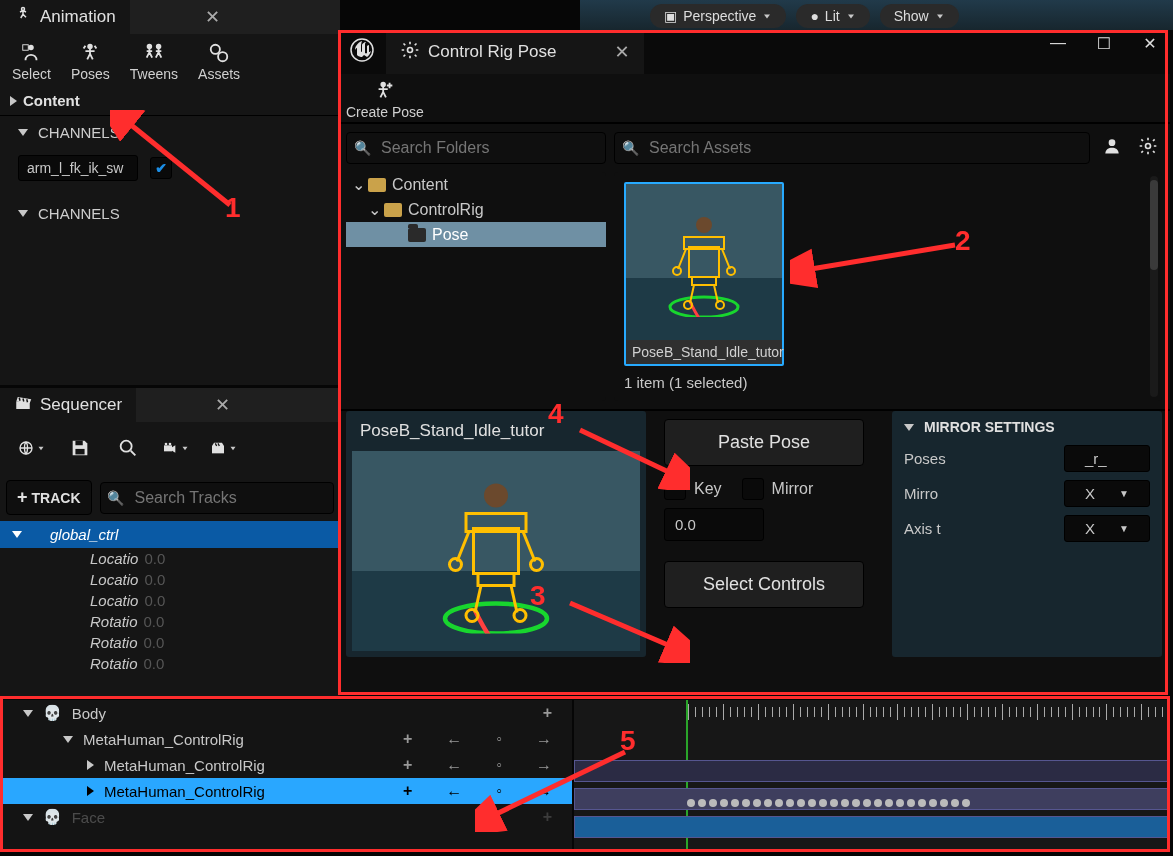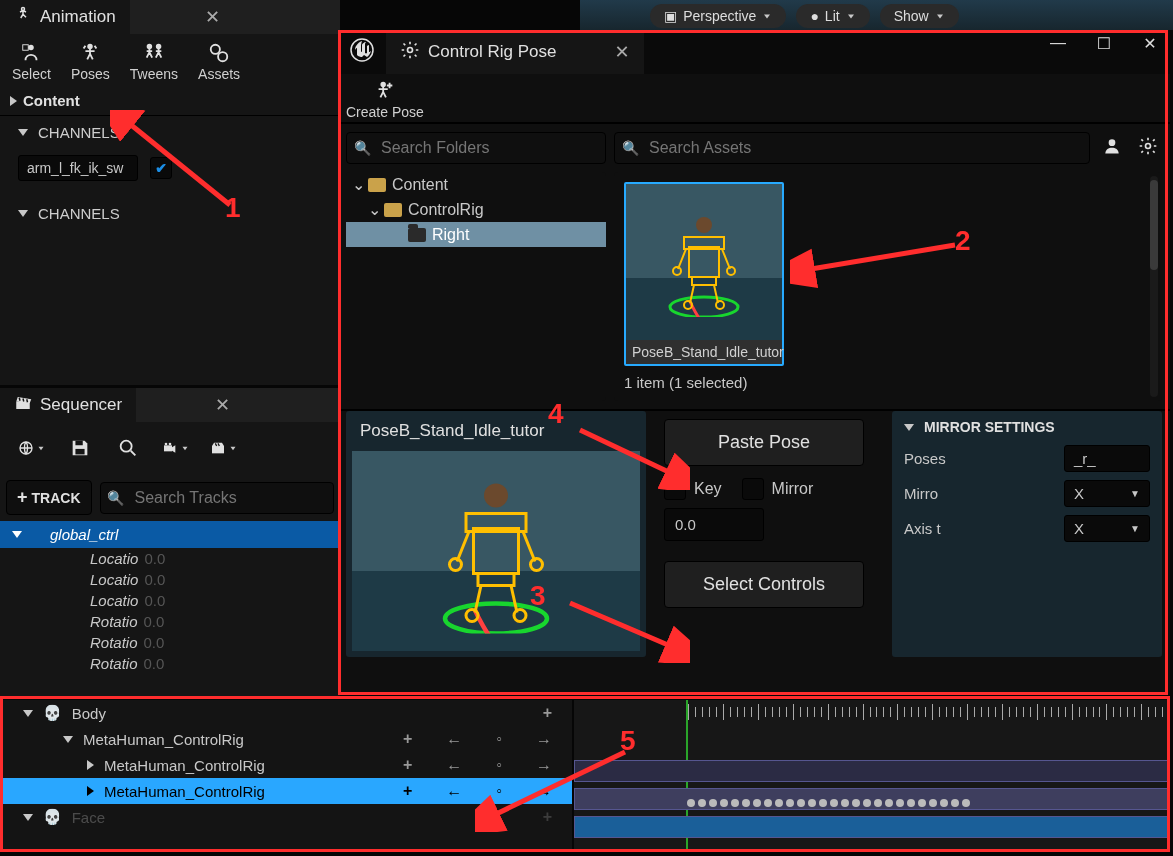--- a/index.html
+++ b/index.html
@@ -64,21 +64,21 @@
   .status-line{margin-top:8px;font-size:15px;color:#c8c8c8;}
   .crp-lower{display:flex;gap:10px;padding:0 8px 8px;}
   .pose-preview{background:#17262e;border-radius:3px;padding:6px;width:300px;}
   .pose-preview .big-thumb{width:100%;height:200px;background:linear-gradient(#385763 0 60%, #1e3a46 60% 100%);display:flex;align-items:center;justify-content:center;}
   .pose-actions{flex:1;padding:8px 8px;}
   .big-btn{background:#1f1f1f;border:1px solid #000;border-radius:4px;color:#e0e0e0;font-size:18px;padding:12px 8px;width:200px;text-align:center;cursor:pointer;margin-bottom:12px;}
   .inline-row{display:flex;align-items:center;gap:8px;margin:8px 0;}
   .mirror-box{background:#17262e;border-radius:3px;padding:8px 12px;width:270px;}
   .mirror-head{display:flex;align-items:center;gap:10px;font-weight:bold;font-size:14px;color:#e0e0e0;margin-bottom:10px;}
   .mirror-row{display:flex;align-items:center;justify-content:space-between;margin:8px 0;font-size:15px;}
-  .mirror-row .field{background:#0a0a0a;border:1px solid #000;border-radius:3px;padding:4px 9px;width:86px;color:#c8c8c8;display:flex;align-items:center;justify-content:space-between;}
+  .mirror-row .field{background:#0a0a0a;border:1px solid #000;border-radius:3px;padding:4px 20px;width:86px;color:#c8c8c8;display:flex;align-items:center;justify-content:space-between;}
   .mirror-row .field .dd{font-size:10px;}
   .rig-figure{position:relative;width:80px;height:110px;}
   .vp-btn{background:#2a2a2a;border-radius:14px;padding:4px 14px;display:flex;align-items:center;gap:6px;color:#ddd;font-size:14px;}
   .kf-dot{width:8px;height:8px;background:#bbb;border-radius:50%;display:inline-block;margin-right:3px;}
   .divider{height:2px;background:#000;width:100%;}
 </style>
 </head>
 <body>
 
 <div class="panel" style="left:580px;top:0;width:593px;height:30px;background:linear-gradient(#213a4a,#17262e);overflow:hidden;">
@@ -325,21 +325,21 @@
           <span>Content</span>
         </div>
       <div class="tree-item" style="padding-left:22px;">
           <span class="tog">⌄</span>
           <span class="folder-ico"></span>
           <span>ControlRig</span>
         </div>
       <div class="tree-item sel" style="padding-left:46px;">
           <span class="tog" style="visibility:hidden;">⌄</span>
           <span class="folder-ico closed"></span>
-          <span>Right</span>
+          <span>Pose</span>
         </div>
     </div>
     <div class="asset-area">
       <div class="asset-card">
         <div class="asset-thumb">
           <div class="rig-figure">
             <svg width="80" height="110" viewBox="0 0 80 110">
                 <ellipse cx="40" cy="100" rx="34" ry="10" fill="none" stroke="#18d62e" stroke-width="3"></ellipse>
                 <ellipse cx="40" cy="100" rx="34" ry="10" fill="none" stroke="#ff4040" stroke-width="3" stroke-dasharray="50 200" transform="rotate(60 40 100)"></ellipse>
                 <rect x="25" y="40" width="30" height="30" fill="none" stroke="#ffbf00" stroke-width="2"></rect>

